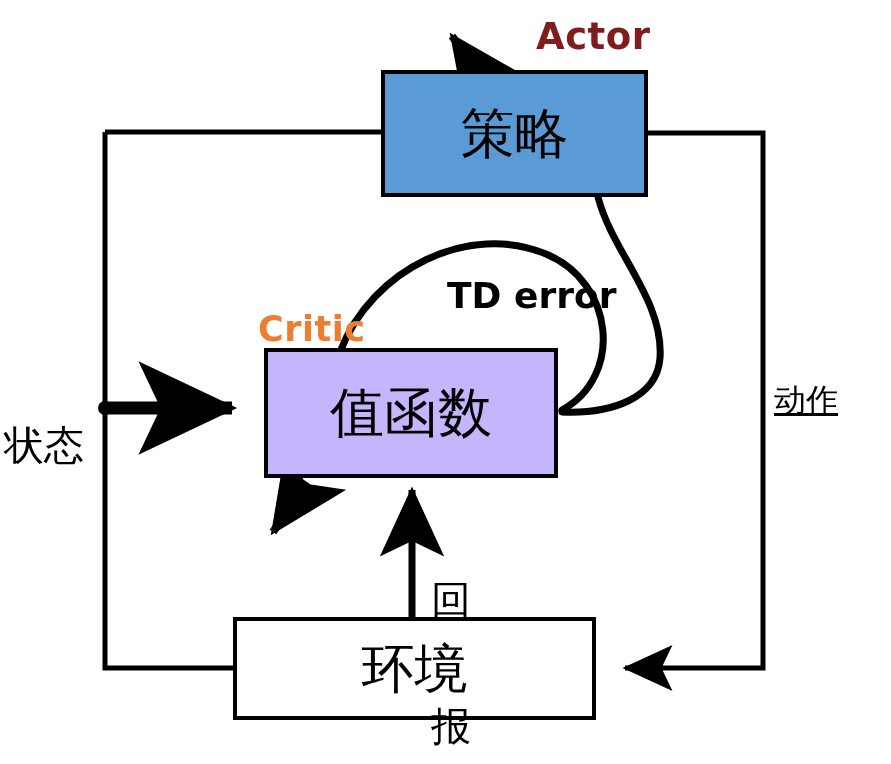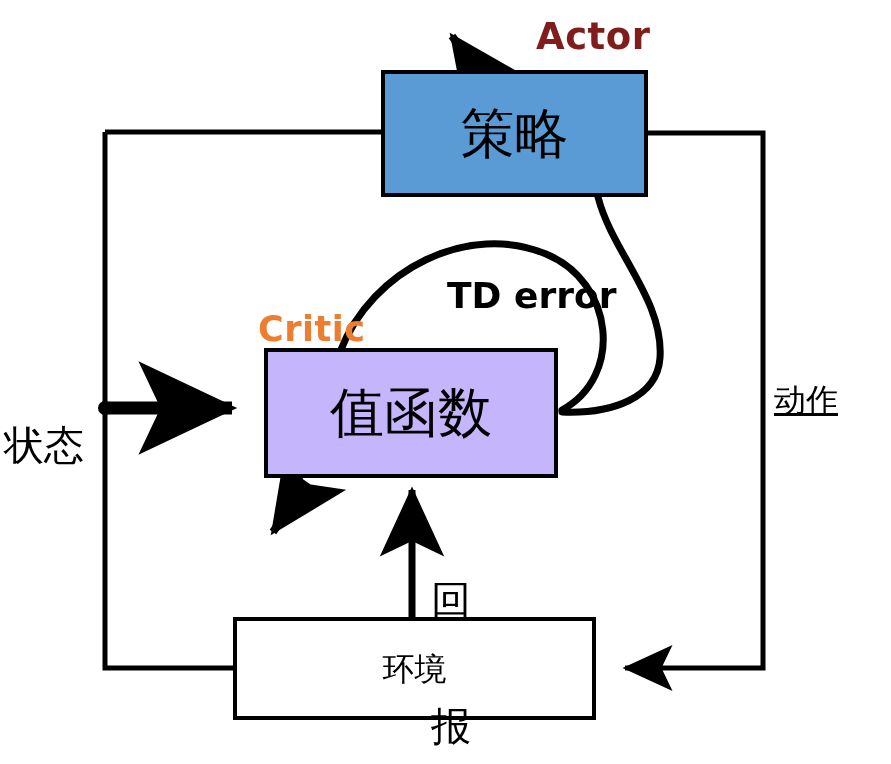--- a/index.html
+++ b/index.html
@@ -50,21 +50,21 @@
     height: 130px;
     background: #c4b5fd;
     font-size: 54px;
   }
   #node-env {
     left: 233px;
     top: 617px;
     width: 363px;
     height: 103px;
     background: #ffffff;
-    font-size: 32px;
+    font-size: 53px;
   }
   .label {
     position: absolute;
     white-space: pre;
     line-height: 1.05;
     font-family: "DejaVu Sans", "Liberation Sans", sans-serif;
   }
   #label-actor {
     left: 536px;
     top: 18px;

